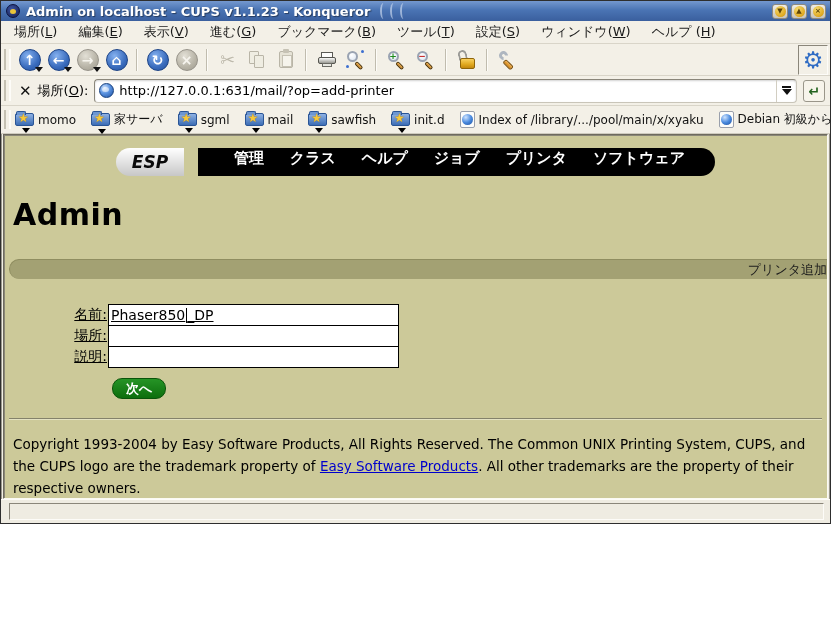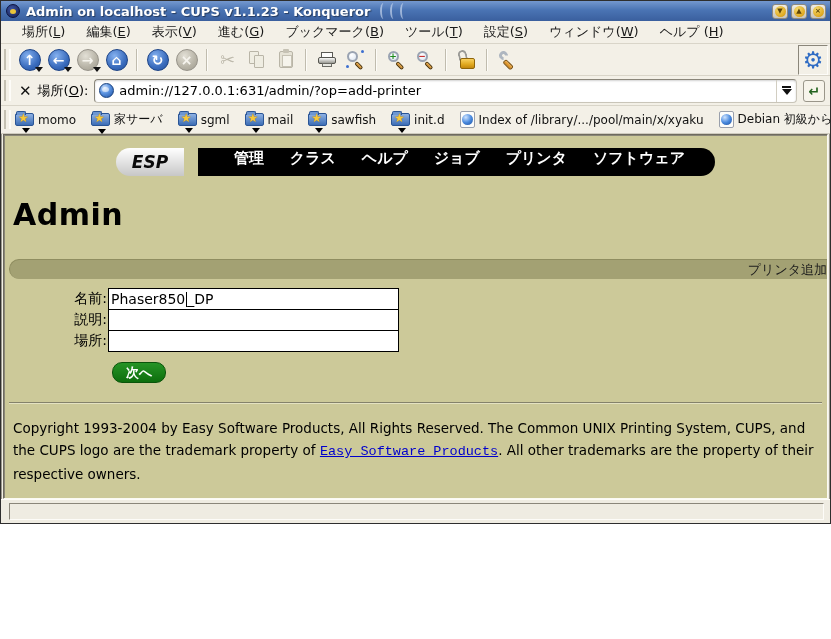--- a/index.html
+++ b/index.html
@@ -58,21 +58,21 @@
     color: #5d4406; font-size: 7px; line-height: 11px; text-align: center;
     font-weight: bold;
   }
 
   
   .menubar {
     height: 23px; flex: 0 0 23px;
     background: #f3f0e7;
     border-bottom: 1px solid #d9d5c9;
     display: flex; align-items: center;
-    padding-left: 21px; gap: 21px;
+    padding-left: 13px; gap: 21px;
     font-size: 13px; color: #1a1a1a;
   }
   .menubar .mitem { white-space: nowrap; cursor: default; }
 
   
   .bar { background: #f3f0e7; display: flex; align-items: center; border-bottom: 1px solid #d9d5c9; }
   .grip {
     width: 7px; height: 70%; margin: 0 4px 0 3px;
     border-left: 2px solid #c4c0b2; border-right: 2px solid #fdfcf8;
     flex: 0 0 7px;
@@ -243,21 +243,21 @@
   .page-h1 { font-size: 30px; font-weight: bold; color: #000; margin: 21px 0 0 9px; letter-spacing: .5px; }
 
   .section-band {
     margin: 27px 0 0 5px; height: 20px;
     background: #a3a173; border-radius: 10px 0 0 10px;
     border-top: 1px solid #8f8d60; border-left: 1px solid #8f8d60;
     display: flex; align-items: center; padding-left: 15px;
     font-size: 13px; color: #1c1c1c; justify-content: flex-end;
   }
 
-  .form-area { margin-top: 9px; }
+  .form-area { margin-top: 25px; text-decoration: underline; }
   .form-row { display: flex; align-items: center; }
   .form-row + .form-row { margin-top: -1px; }
   .f-label { width: 104px; text-align: right; font-size: 14px; color: #000; padding-right: 1px; }
   .input-box {
     width: 291px; height: 22px; background: #fff;
     border: 1px solid #000; display: flex; align-items: center;
     font-size: 14px; padding-left: 2px; color: #000;
   }
   .caret { display: inline-block; width: 1px; height: 15px; background: #000; margin: 0 0 0 1px; }
 
@@ -266,21 +266,21 @@
     background: linear-gradient(#269426, #0d6e0d);
     border: 1px solid #0a540a; border-radius: 10px;
     color: #fff; font-size: 13px; font-weight: bold;
     padding: 2px 13px; line-height: 15px;
   }
 
   .page-hr { margin: 19px 5px 0 5px; height: 2px;
     border-top: 1px solid #84826b; border-bottom: 1px solid #e4e2c2; }
 
   .copyright { margin: 13px 12px 0 9px; font-size: 13.5px; line-height: 22px; color: #000; }
-  .copyright a { color: #0000cc; text-decoration: underline; font-family: Liberation Mono, monospace; }
+  .copyright a { color: #0000cc; text-decoration: underline; }
 
   
   .statusbar {
     flex: 0 0 24px; background: #efece2;
     border-top: 1px solid #fdfcf8; padding: 3px 6px 3px 8px;
     display: flex; align-items: stretch;
   }
   .status-field {
     flex: 1; border: 1px solid; border-color: #8a867a #fdfcf8 #fdfcf8 #8a867a;
     background: #efece2;
@@ -408,21 +408,21 @@
         <span>⚙</span>
       </span>
   </div>
 
   <div class="bar locbar">
     <span class="grip"></span>
     <span class="clear-btn">✕</span>
     <span class="loc-label has-accel">場所(<u>O</u>):</span>
     <span class="combo">
       <span class="globe"></span>
-      <span class="url-text">admin://127.0.0.1:631/admin/?op=add-printer</span>
+      <span class="url-text">http://127.0.0.1:631/mail/?op=add-printer</span>
       <span class="combo-dd">
           <span class="line"></span>
           <span class="tri"></span>
         </span>
     </span>
     <span class="go-btn">
         <span>↵</span>
       </span>
   </div>
 
@@ -508,28 +508,28 @@
     <div class="form-area">
       <div class="form-row">
         <span class="f-label">名前:</span>
         <span class="input-box">
             <span>Phaser850</span>
             <span class="caret"></span>
             <span>_DP</span>
           </span>
       </div>
       <div class="form-row">
-        <span class="f-label">説明:</span>
+        <span class="f-label">場所:</span>
         <span class="input-box">
             <span></span>
             <span></span>
           </span>
       </div>
       <div class="form-row">
-        <span class="f-label">場所:</span>
+        <span class="f-label">説明:</span>
         <span class="input-box">
             <span></span>
             <span></span>
           </span>
       </div>
       <span class="submit-btn">次へ</span>
     </div>
 
     <div class="page-hr"></div>
 

